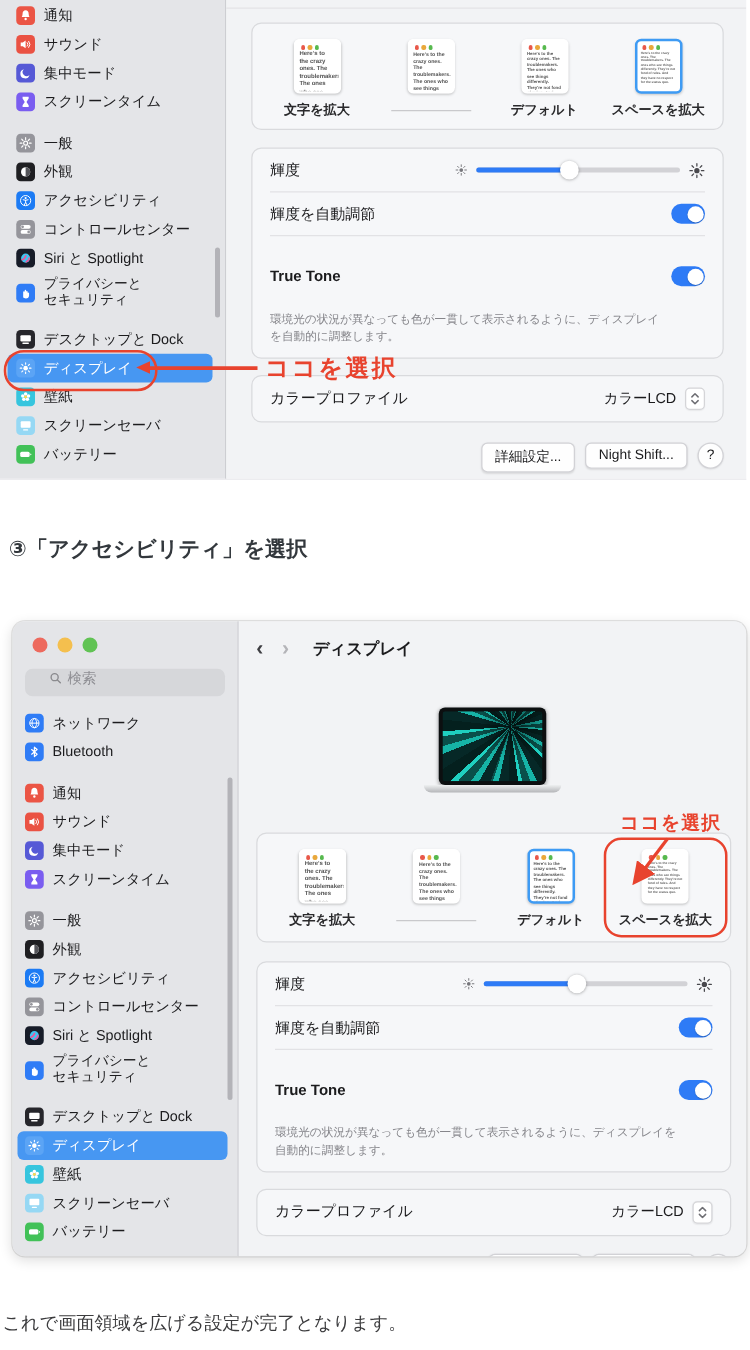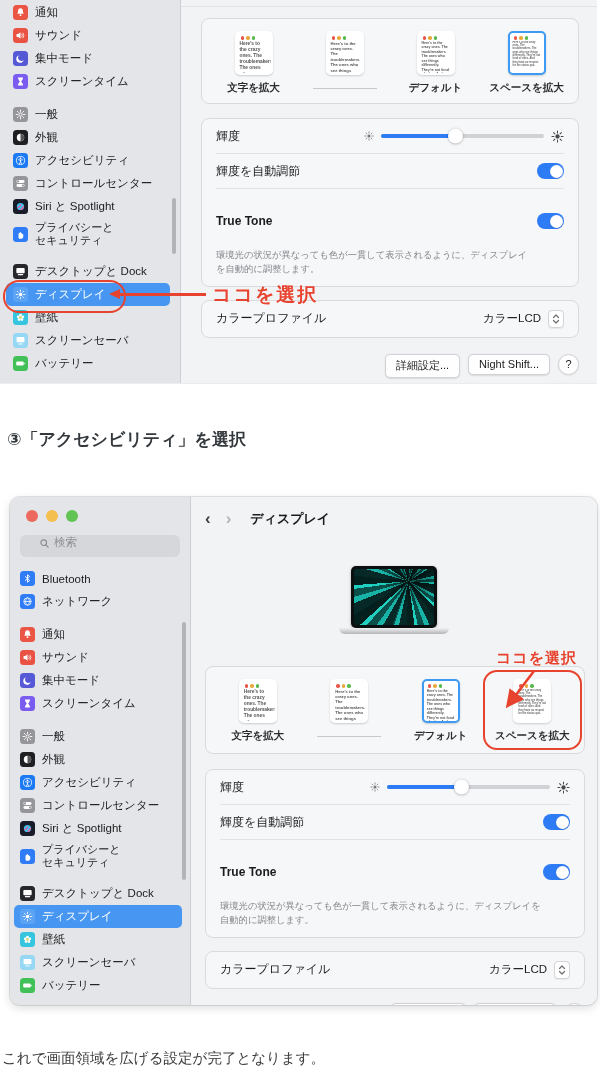--- a/index.html
+++ b/index.html
@@ -383,33 +383,33 @@
             <circle cx="6" cy="6" r="3.6" fill="none" stroke="#8a8a8e" stroke-width="1.4"></circle>
             <path d="M8.8 8.8l3 3" stroke="#8a8a8e" stroke-width="1.4" stroke-linecap="round"></path>
           </svg></span>
       <span class="ph">検索</span>
     </div>
     <div class="sb-list">
         <div class="sb-group">
           <div class="sb-row">
             <span class="sb-icon" style="background: rgb(47, 124, 246);">
               <svg viewBox="0 0 14 14" fill="#fff">
-                <path d="M4.2 4.6l5.6 4.8-2.8 2.4V2.2l2.8 2.4-5.6 4.8" stroke="#fff" stroke-width="1.2" fill="none" stroke-linejoin="round" stroke-linecap="round"></path>
-              </svg>
-            </span>
-            <span class="sb-label">Bluetooth</span>
-          </div>
-          <div class="sb-row">
-            <span class="sb-icon" style="background: rgb(47, 124, 246);">
-              <svg viewBox="0 0 14 14" fill="#fff">
                 <circle cx="7" cy="7" r="4.7" fill="none" stroke="#fff" stroke-width="1"></circle>
                 <path d="M2.3 7h9.4M7 2.3c1.6 1.2 2.4 2.8 2.4 4.7S8.6 10.5 7 11.7C5.4 10.5 4.6 8.9 4.6 7S5.4 3.5 7 2.3z" fill="none" stroke="#fff" stroke-width="1"></path>
               </svg>
             </span>
             <span class="sb-label">ネットワーク</span>
+          </div>
+          <div class="sb-row">
+            <span class="sb-icon" style="background: rgb(47, 124, 246);">
+              <svg viewBox="0 0 14 14" fill="#fff">
+                <path d="M4.2 4.6l5.6 4.8-2.8 2.4V2.2l2.8 2.4-5.6 4.8" stroke="#fff" stroke-width="1.2" fill="none" stroke-linejoin="round" stroke-linecap="round"></path>
+              </svg>
+            </span>
+            <span class="sb-label">Bluetooth</span>
           </div>
         </div>
         <div class="sb-group">
           <div class="sb-row">
             <span class="sb-icon" style="background: rgb(235, 85, 69);">
               <svg viewBox="0 0 14 14" fill="#fff">
                 <path d="M7 1.6c-1.9 0-3.1 1.5-3.1 3.5 0 2.4-1 3.4-1 3.4h8.2s-1-1-1-3.4c0-2-1.2-3.5-3.1-3.5z"></path>
                 <circle cx="7" cy="10.4" r="1.2"></circle>
               </svg>
             </span>

